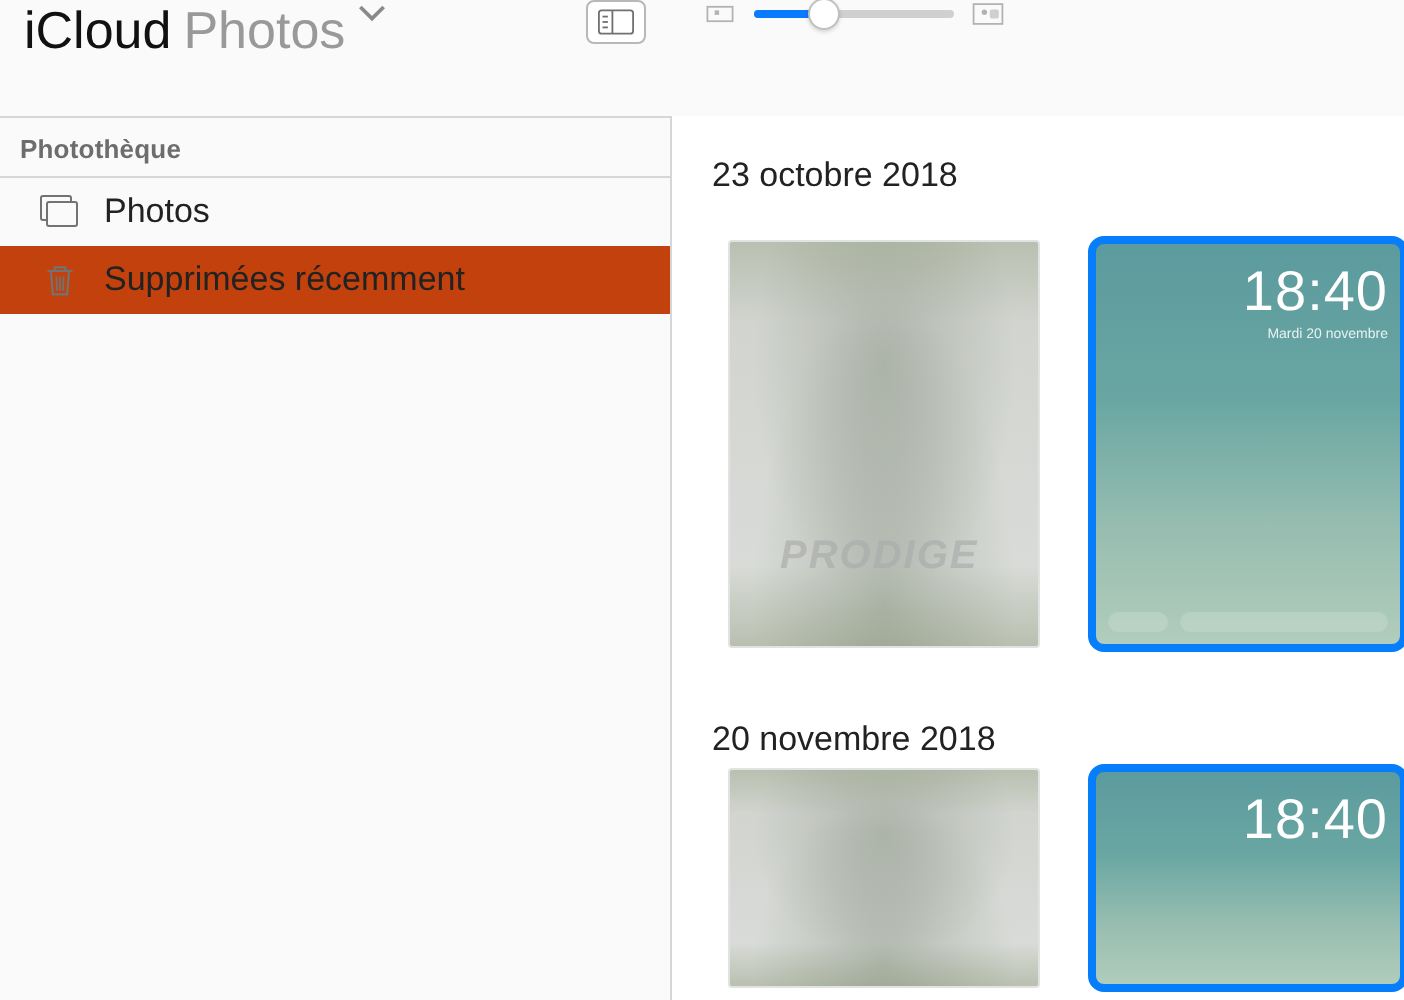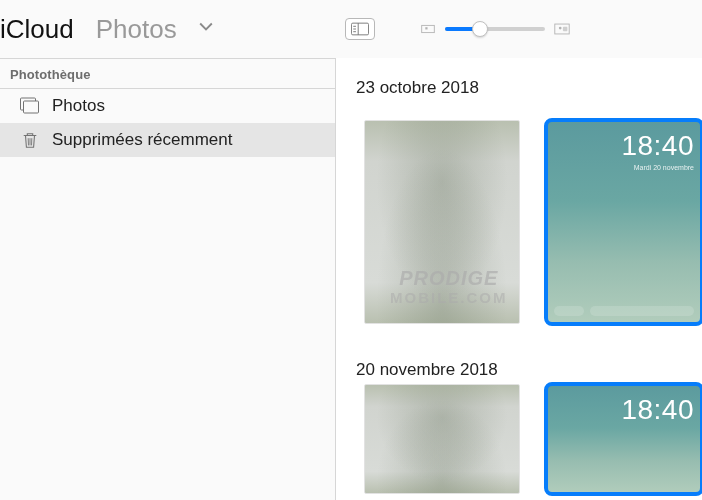--- a/index.html
+++ b/index.html
@@ -1,37 +1,37 @@
 <!DOCTYPE html>
 <html><head>
 <meta charset="utf-8">
 <style>
 * { margin: 0; padding: 0; box-sizing: border-box; font-family: -apple-system, "Helvetica Neue", Arial, sans-serif; }
 body { width: 702px; height: 500px; background: #fafafa; overflow: hidden; position: relative; }
-.toolbar { height: 58px; display: flex; align-items: center; padding: 0 0; background: #fafafa; gap: 16px; }
+.toolbar { height: 58px; display: flex; align-items: flex-start; padding: 0 12px; background: #fafafa; }
 .brand { font-size: 26px; font-weight: 400; color: #111; }
 .brand-sub { font-size: 26px; font-weight: 300; color: #999; margin-left: 6px; }
 .chevron { margin-left: 6px; color: #8a8a8a; }
 .chevron svg { width: 14px; height: 14px; }
 .tool-spacer { flex: 0 0 100px; }
 .tool-btn { width: 30px; height: 22px; border: 1px solid #b8b8b8; border-radius: 4px; background: #fff; display: flex; align-items: center; justify-content: center; color: #707070; margin-right: 28px; }
 .tool-btn svg { width: 18px; height: 14px; }
 .slider-group { display: flex; align-items: center; gap: 8px; }
 .slider-ico { color: #b3b3b3; }
 .slider-ico svg { width: 18px; height: 14px; display: block; }
 .rail { position: relative; width: 100px; height: 4px; background: #d0d0d0; border-radius: 2px; }
 .rail-fill { position: absolute; left: 0; top: 0; height: 100%; width: 35%; background: #0a7aff; border-radius: 2px; }
 .rail-thumb { position: absolute; top: 50%; left: 35%; width: 16px; height: 16px; background: #fff; border: 1px solid #c0c0c0; border-radius: 50%; transform: translate(-50%,-50%); box-shadow: 0 1px 2px rgba(0,0,0,.15); }
 .body-split { display: flex; height: calc(100% - 58px); }
 .sidebar { width: 336px; border-top: 1px solid #d6d6d6; border-right: 1px solid #d6d6d6; background: #fafafa; overflow-y: auto; }
 .section-h { font-size: 13px; font-weight: 600; color: #6d6d6d; padding: 8px 10px 6px; letter-spacing: .1px; }
 .sect-divider { border-bottom: 1px solid #d6d6d6; }
 .sb-item { display: flex; align-items: center; height: 34px; padding-left: 18px; font-size: 17px; color: #222; gap: 10px; }
 .sb-item.indent { padding-left: 14px; gap: 6px; }
-.sb-item.selected { background: #e5e5e5; }
+.sb-item.selected { background: #c2410c; }
 .disclosure { color: #6a6a6a; width: 14px; display: flex; align-items: center; justify-content: center; }
 .disclosure svg { width: 10px; height: 10px; }
 .sb-ico { width: 24px; height: 20px; display: flex; align-items: center; justify-content: center; color: #737373; }
 .sb-ico svg { width: 22px; height: 18px; }
 .content { flex: 1; background: #fff; overflow: hidden; padding-top: 6px; position: relative; }
 .date-h { font-size: 17px; font-weight: 400; color: #222; padding: 14px 0 4px 20px; }
 .thumb-row { display: flex; gap: 26px; padding: 18px 0 0 28px; }
 .thumb { width: 156px; height: 204px; border-radius: 2px; overflow: hidden; position: relative; flex-shrink: 0; }
 .thumb.sel { outline: 4px solid #067dfb; outline-offset: -2px; border-radius: 6px; }
 .thumb.blurry { border: 1px solid #e2e2e2; background: linear-gradient(#b9c0b0, #d1d4cf 20%, #d8dbd7 80%, #b9c0b0); }
@@ -133,14 +133,13 @@
       <div class="thumb blurry"></div>
       <div class="thumb lock sel">
         <div class="lock-time">18:40</div>
       </div>
     </div>
   </div>
 </div>
 
 <div class="watermark">
   <div class="wm-1">PRODIGE</div>
-  <div class="wm-2">MOBILE.COM</div>
 </div>
 
 </body></html>

